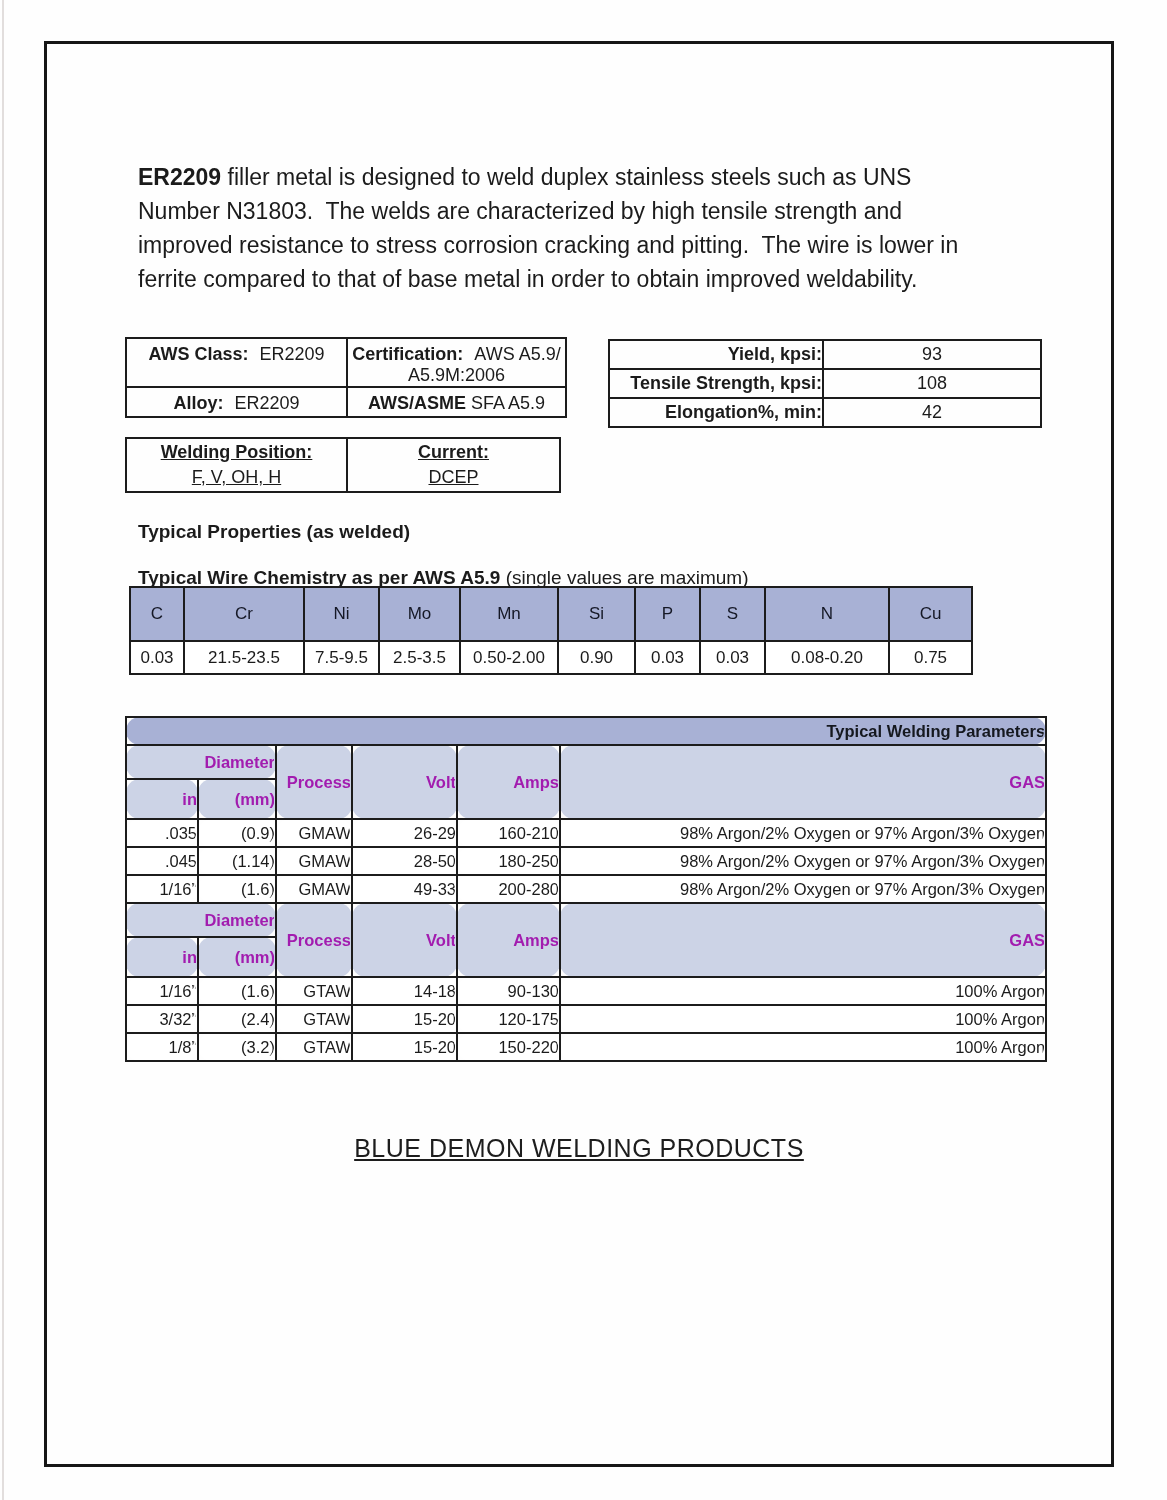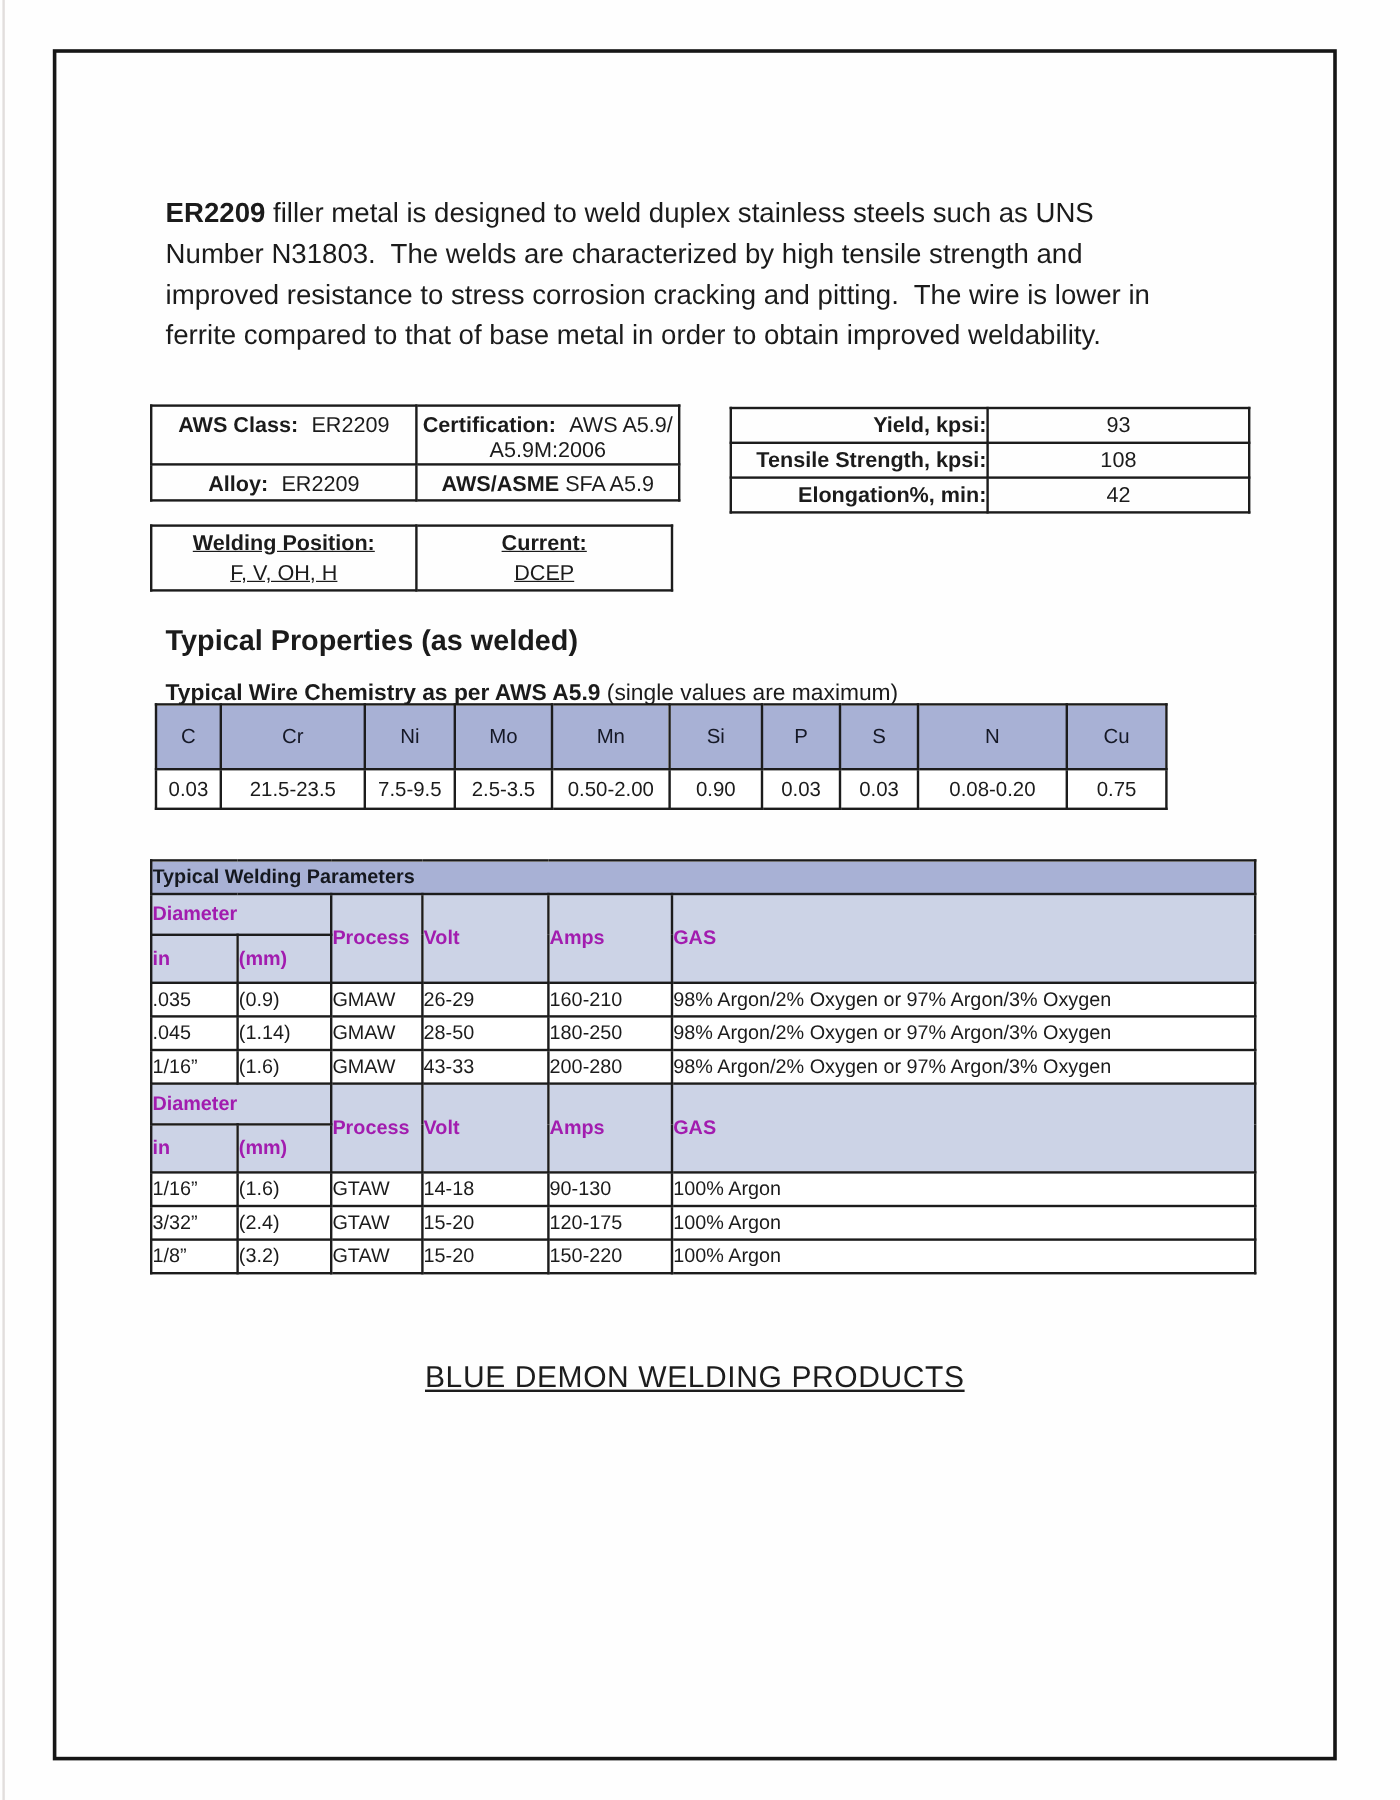--- a/index.html
+++ b/index.html
@@ -68,21 +68,21 @@
   .t-pos {
     position: absolute; left: 125px; top: 437px;
     width: 434px;
     font-size: 18px;
     text-decoration: underline;
   }
   .t-pos td { text-align: center; vertical-align: middle; height: 52px; line-height: 25px; }
 
   .h1 {
     position: absolute; left: 138px; top: 521px;
-    font-size: 24px; font-weight: bold; text-align: right;
+    font-size: 19px; font-weight: bold; text-align: right;
   }
   .h2 {
     position: absolute; left: 138px; top: 567px;
     font-size: 19px;
   }
 
   
   .t-chem {
     position: absolute; left: 129px; top: 586px;
     width: 832px;
@@ -96,21 +96,21 @@
     color: #151826;
   }
   .t-chem td { height: 31px; text-align: center; vertical-align: middle; background: #ffffff; }
 
   
   .t-param {
     position: absolute; left: 125px; top: 716px;
     width: 920px;
     font-size: 16.5px;
   }
-  .t-param td { text-align: left; vertical-align: middle; }
+  .t-param td { text-align: right; vertical-align: middle; border-radius: 14px; }
   .t-param .title td {
     background: #a8b1d5; font-weight: bold; height: 26px; color: #15181f;
   }
   .t-param .hdr td {
     background: #ccd3e6; font-weight: bold; color: #a21caf;
   }
   .t-param .hdr1 td { height: 32px; }
   .t-param .hdr2 td { height: 38px; }
   .t-param .data td { height: 26px; background: #ffffff; }
 
@@ -284,21 +284,21 @@
       <td>(1.14)</td>
       <td>GMAW</td>
       <td>28-50</td>
       <td>180-250</td>
       <td>98% Argon/2% Oxygen or 97% Argon/3% Oxygen</td>
     </tr>
     <tr class="data">
       <td>1/16”</td>
       <td>(1.6)</td>
       <td>GMAW</td>
-      <td>43-33</td>
+      <td>49-33</td>
       <td>200-280</td>
       <td>98% Argon/2% Oxygen or 97% Argon/3% Oxygen</td>
     </tr>
     <tr class="hdr hdr1">
       <td colspan="2">Diameter</td>
       <td rowspan="2">Process</td>
       <td rowspan="2">Volt</td>
       <td rowspan="2">Amps</td>
       <td rowspan="2">GAS</td>
     </tr>

